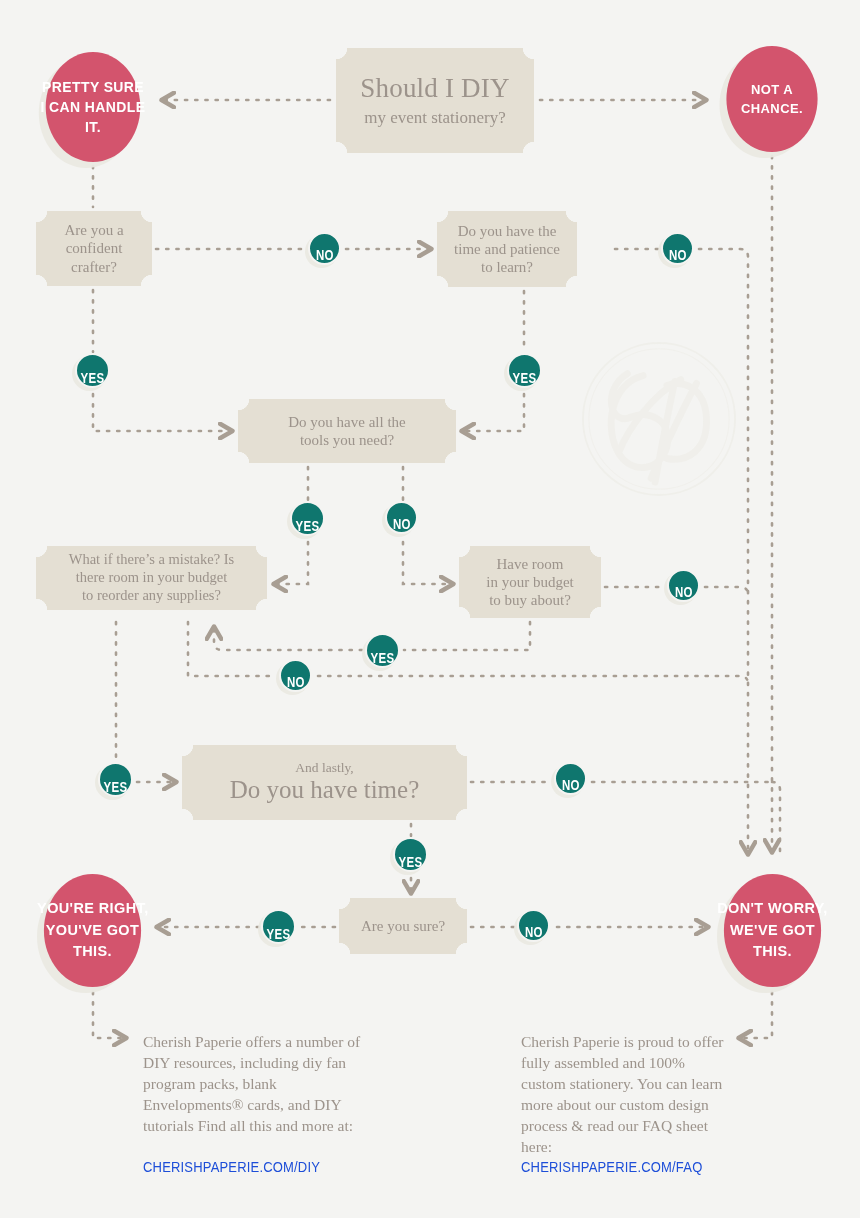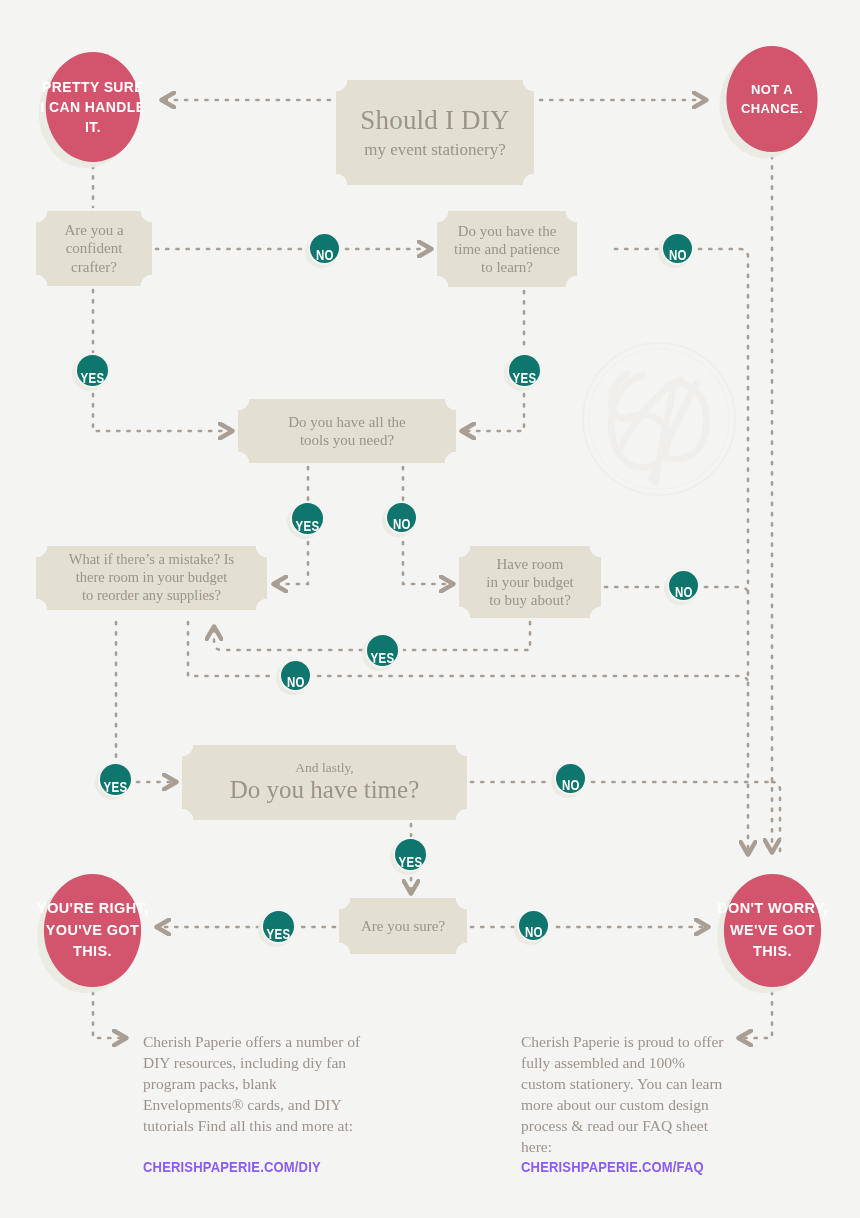--- a/index.html
+++ b/index.html
@@ -33,21 +33,21 @@
     -webkit-mask-composite:source-in;
     mask-image:
        radial-gradient(circle 11px at 0 0, transparent 11px, #000 11.5px),
        radial-gradient(circle 11px at 100% 0, transparent 11px, #000 11.5px),
        radial-gradient(circle 11px at 0 100%, transparent 11px, #000 11.5px),
        radial-gradient(circle 11px at 100% 100%, transparent 11px, #000 11.5px);
     mask-composite:intersect;
   }
   .box .l1,.box .l2{display:block;}
 
-  #box-title{left:336px;top:48px;width:198px;height:105px;margin-top:32px;}
+  #box-title{left:336px;top:48px;width:198px;height:105px;}
   #box-title .l1{font-size:27px;letter-spacing:.2px;}
   #box-title .l2{font-size:17px;margin-top:3px;}
 
   #box-confident{left:36px;top:211px;width:116px;height:75px;font-size:15px;}
   #box-timepatience{left:437px;top:211px;width:140px;height:76px;font-size:15px;}
   #box-tools{left:238px;top:399px;width:218px;height:64px;font-size:15px;}
   #box-mistake{left:36px;top:546px;width:231px;height:64px;font-size:14.5px;}
   #box-haveroom{left:459px;top:546px;width:142px;height:72px;font-size:15px;}
   #box-lastly{left:182px;top:745px;width:285px;height:75px;}
   #box-lastly .l1{font-size:13.5px;}
@@ -88,23 +88,23 @@
 
   
   .foot{
     position:absolute;color:#9c938b;
     font-size:15.5px;line-height:1.36;
   }
   #foot-left{left:143px;top:1031px;width:225px;}
   #foot-right{left:521px;top:1031px;width:212px;text-align:left;}
   .url{
     position:absolute;
-    color:#8b5cf6;
+    color:#1d4ed8;
     font-family:"Liberation Sans", sans-serif;
-    font-weight:bold;font-size:15.5px;letter-spacing:.2px;
+    font-weight:normal;font-size:15.5px;letter-spacing:.2px;
   }
   .url span{display:block;transform:scaleX(.84);transform-origin:left center;}
   #url-left{left:143px;top:1158px;}
   #url-right{left:521px;top:1158px;}
 
   
   #watermark{
     position:absolute;left:580px;top:340px;width:158px;height:158px;
     opacity:.55;pointer-events:none;
   }

